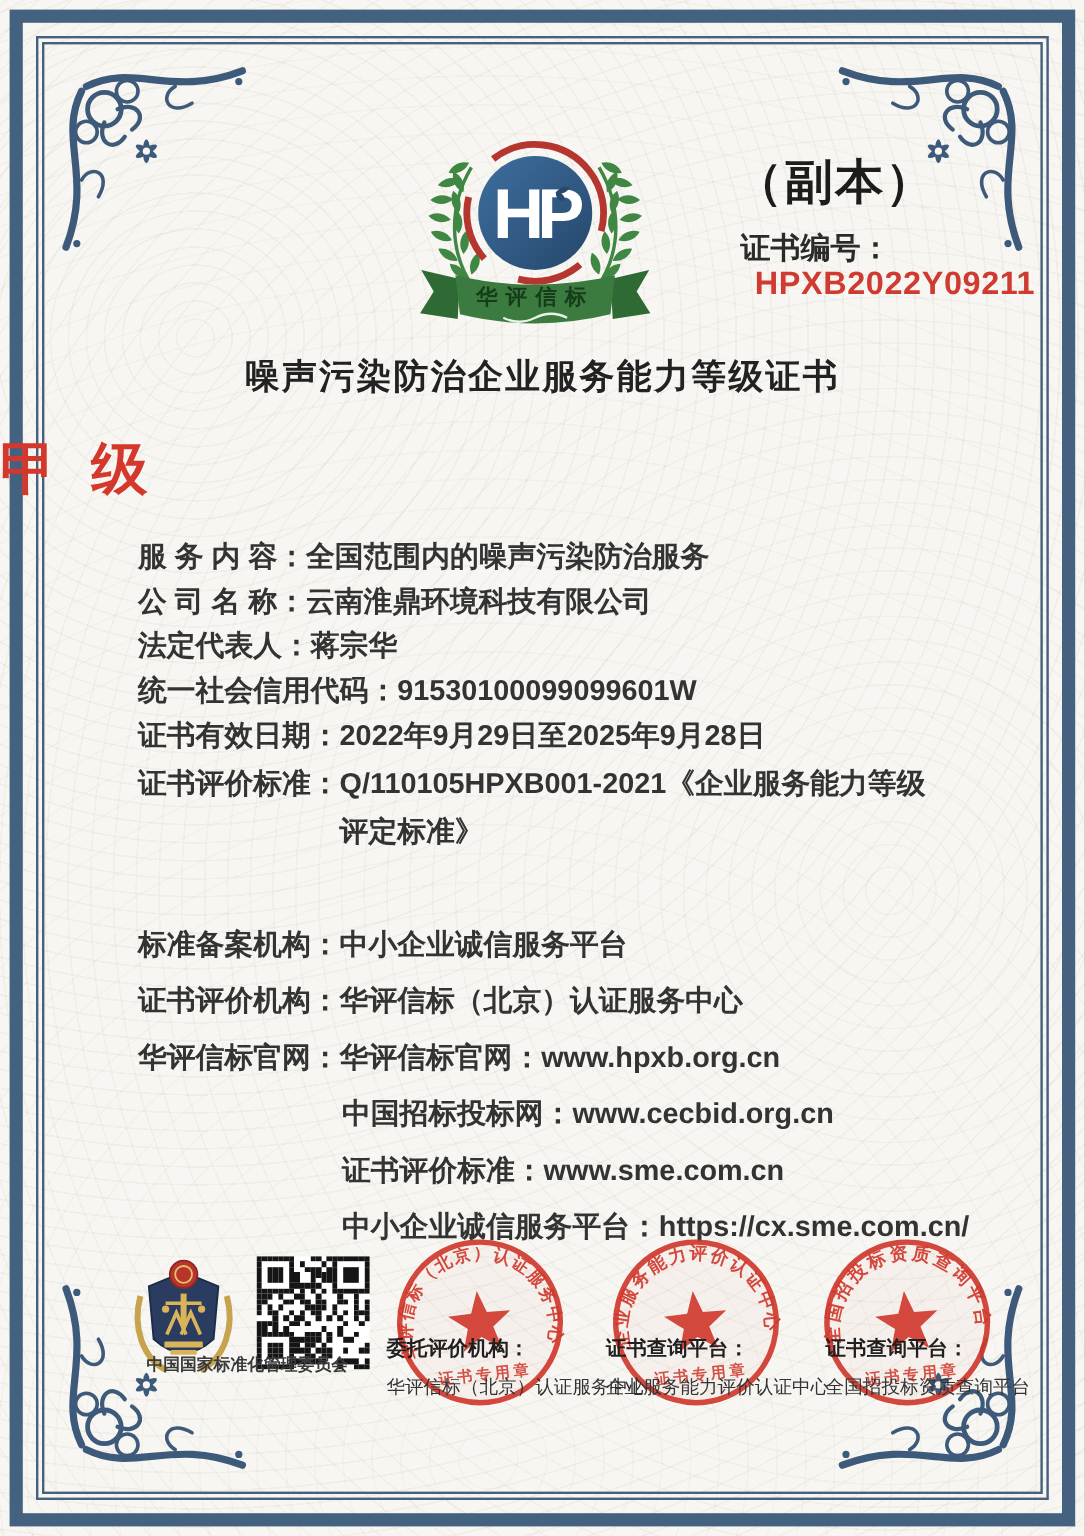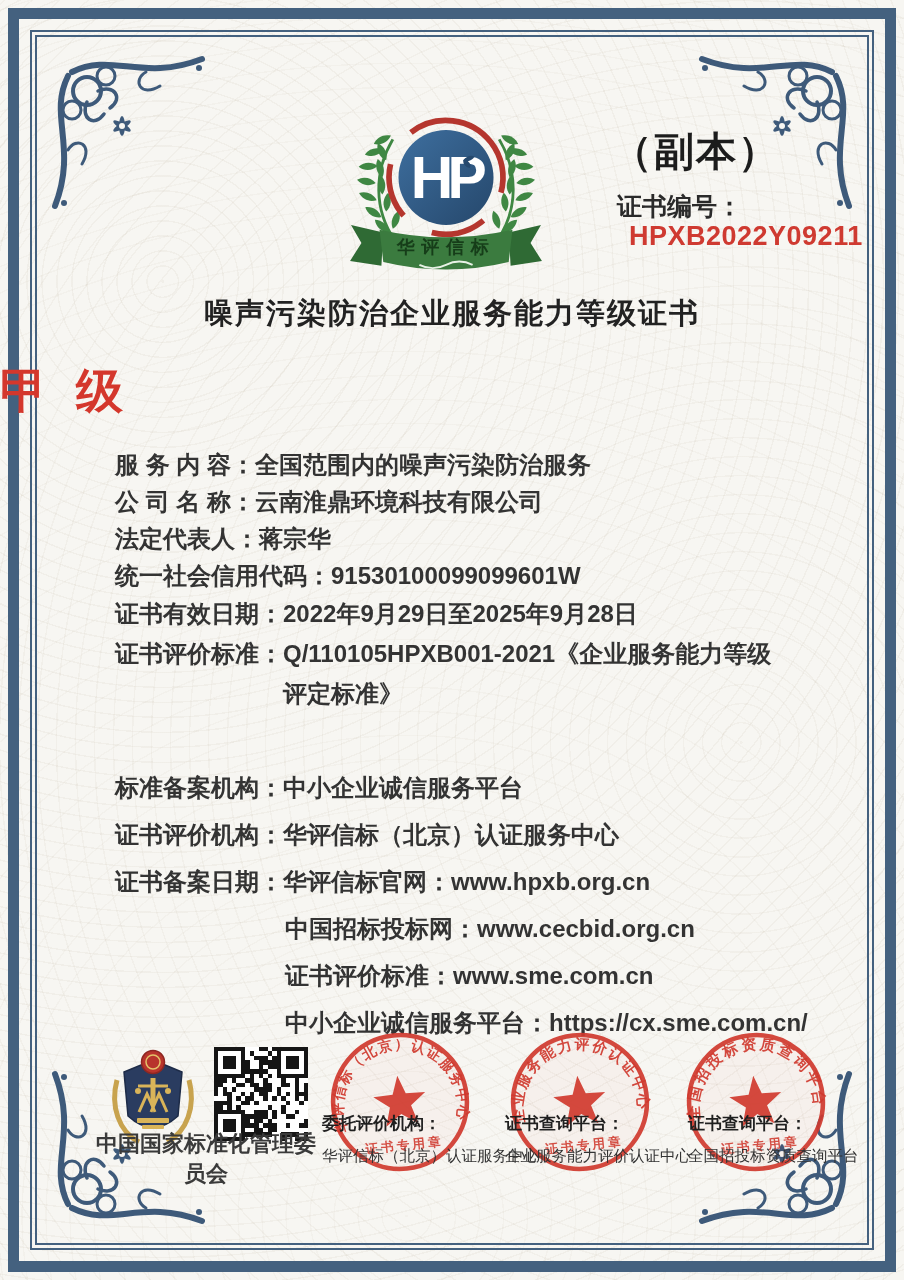--- a/index.html
+++ b/index.html
@@ -29,21 +29,21 @@
   .g1 .row{line-height:37px;}
   .g2{top:594px;}
   .g2 .row{line-height:40px;}
   .g3{top:728px;margin-top:36px;}
   .g3 .row{line-height:47px;}
   .row{display:flex;align-items:flex-start;}
   .row .lab{white-space:pre;flex:0 0 auto;}
   .row .val{white-space:pre-wrap;}
   .val-wrap{width:505px;}
   .indent{padding-left:170px;align-items:center;}
-  .footer-caption{left:86px;top:1129px;width:240px;text-align:center;font-size:22px;font-weight:600;color:#3a3a3a;}
+  .footer-caption{left:86px;top:1129px;width:240px;text-align:center;font-size:14px;font-weight:600;color:#3a3a3a;}
   .emblem{left:103px;top:1044px;width:100px;height:102px;}
   .qr{left:214px;top:1047px;width:94px;height:94px;display:grid;grid-template-columns:repeat(21,1fr);grid-template-rows:repeat(21,1fr);background:#fff;}
   .qr div{background:transparent;}
   .qr div.d{background:#151515;}
   .seal{width:152px;height:152px;z-index:1;transform:rotate(-6deg);}
   .seal-1{left:324px;top:1026px;}
   .seal-2{left:504px;top:1026px;}
   .seal-3{left:680px;top:1026px;}
   .seal-caption{top:1112px;z-index:2;}
   .sc-1{left:322px;}
@@ -269,21 +269,21 @@
   <div class="abs fields g3">
     <div class="row">
         <span class="lab">标准备案机构：</span>
         <span class="val">中小企业诚信服务平台</span>
       </div>
     <div class="row">
         <span class="lab">证书评价机构：</span>
         <span class="val">华评信标（北京）认证服务中心</span>
       </div>
     <div class="row">
-        <span class="lab">证书备案日期：</span>
+        <span class="lab">华评信标官网：</span>
         <span class="val">华评信标官网：www.hpxb.org.cn</span>
       </div>
     <div class="row indent">
         <span class="val">中国招标投标网：www.cecbid.org.cn</span>
       </div>
     <div class="row indent">
         <span class="val">证书评价标准：www.sme.com.cn</span>
       </div>
     <div class="row indent">
         <span class="val">中小企业诚信服务平台：https://cx.sme.com.cn/</span>

